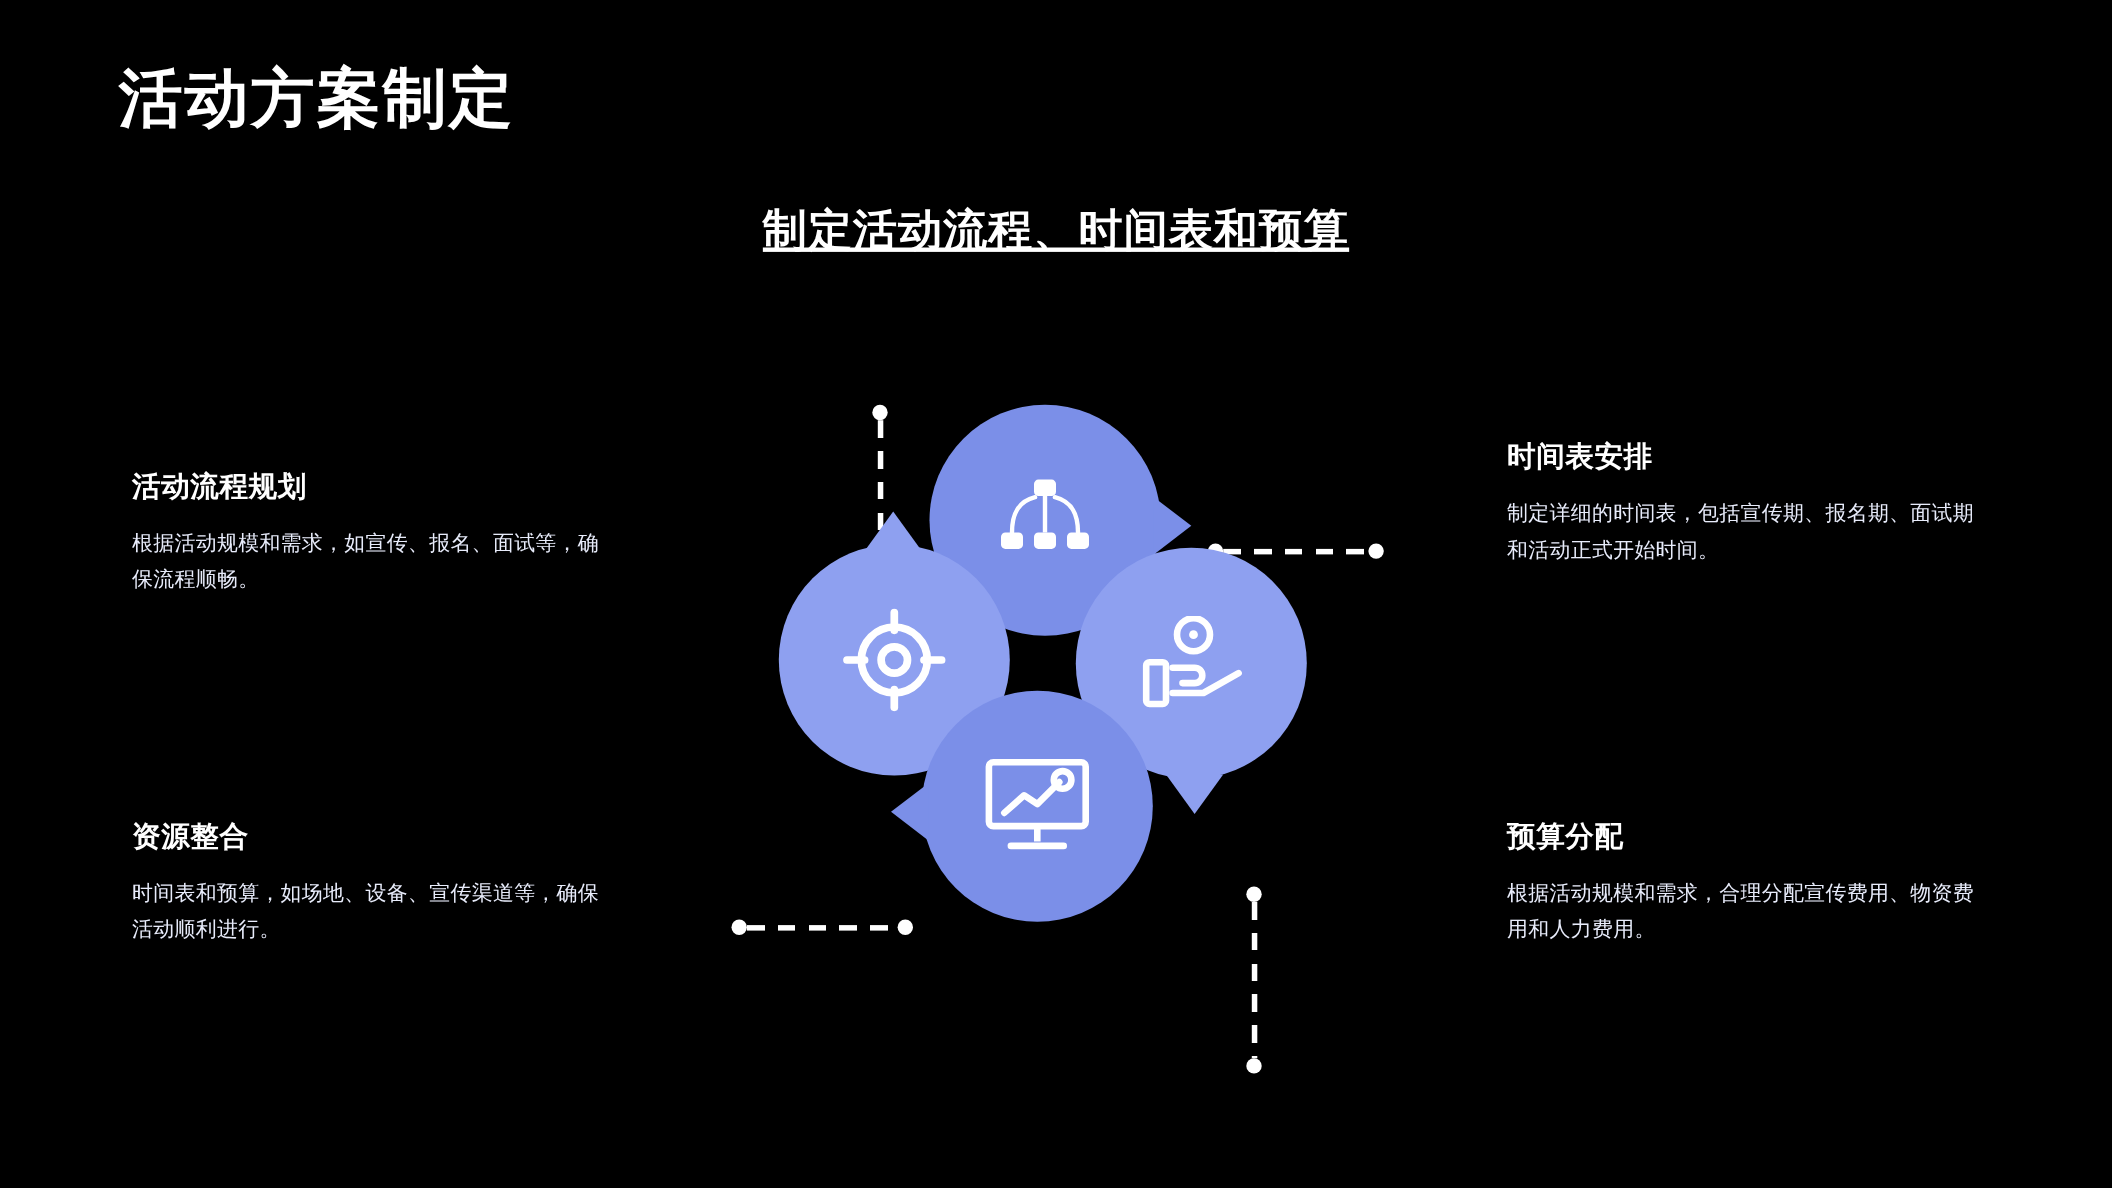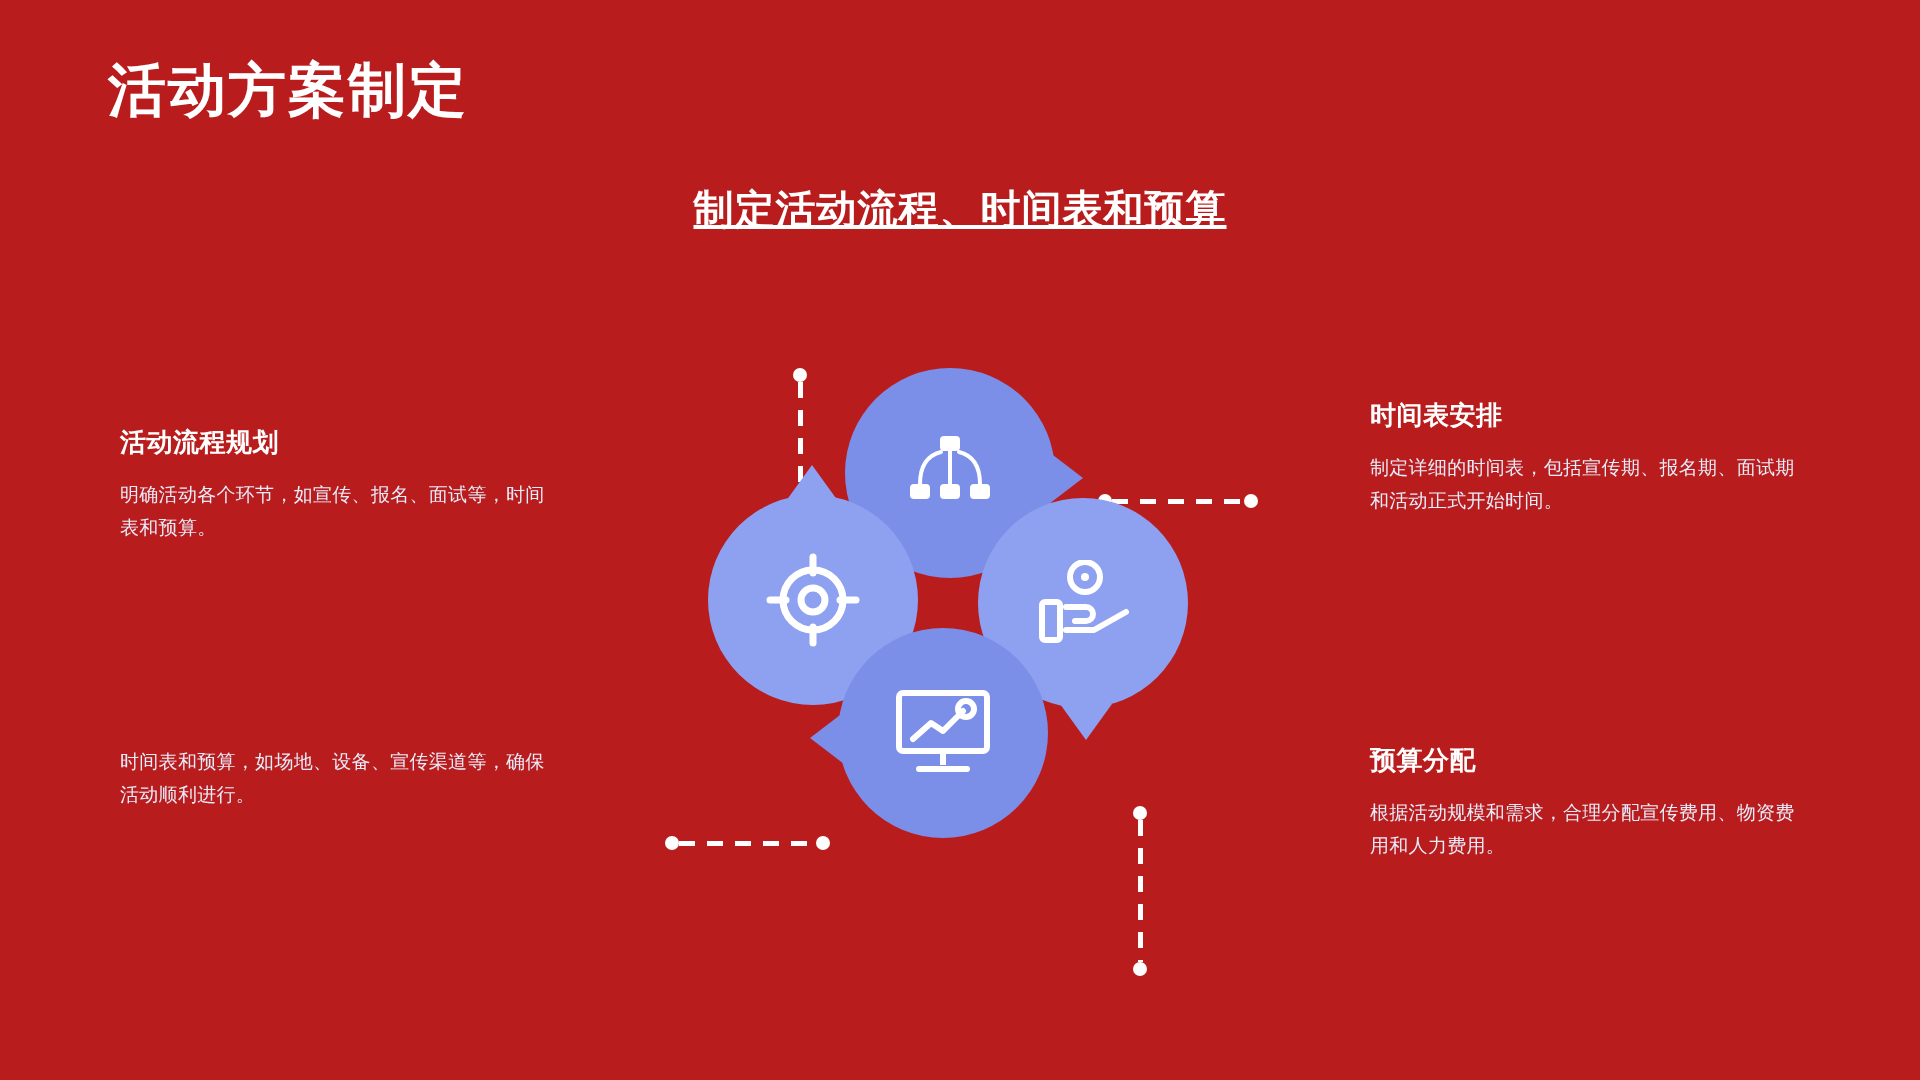--- a/index.html
+++ b/index.html
@@ -7,21 +7,21 @@
     margin: 0;
     padding: 0;
     background: #132a8f;
   }
   * { box-sizing: border-box; }
 
   .slide {
     position: relative;
     width: 1920px;
     height: 1080px;
-    background: #b91c1c;
+    background: #000000;
     overflow: hidden;
     font-family: "Liberation Sans", "DejaVu Sans", sans-serif;
     color: #ffffff;
   }
 
   
   .slide-title {
     position: absolute;
     left: 108px;
     top: 58px;
@@ -196,24 +196,25 @@
 <body>
 
 <div class="slide">
 
   <div class="slide-title">活动方案制定</div>
 
   <div class="slide-subtitle">制定活动流程、时间表和预算</div>
 
   <div class="feature left f-tl">
     <p class="feature-title">活动流程规划</p>
-    <p class="feature-desc">明确活动各个环节，如宣传、报名、面试等，时间表和预算。</p>
+    <p class="feature-desc">根据活动规模和需求，如宣传、报名、面试等，确保流程顺畅。</p>
   </div>
 
   <div class="feature left f-bl">
+    <p class="feature-title">资源整合</p>
     <p class="feature-desc">时间表和预算，如场地、设备、宣传渠道等，确保活动顺利进行。</p>
   </div>
 
   <div class="feature right f-tr">
     <p class="feature-title">时间表安排</p>
     <p class="feature-desc">制定详细的时间表，包括宣传期、报名期、面试期和活动正式开始时间。</p>
   </div>
 
   <div class="feature right f-br">
     <p class="feature-title">预算分配</p>

